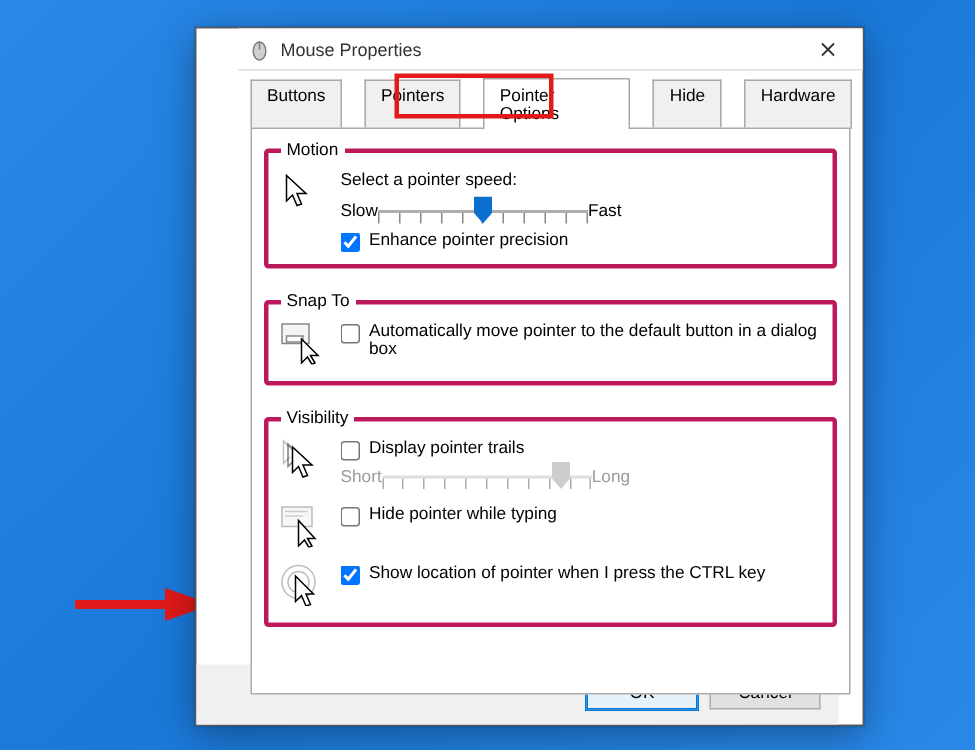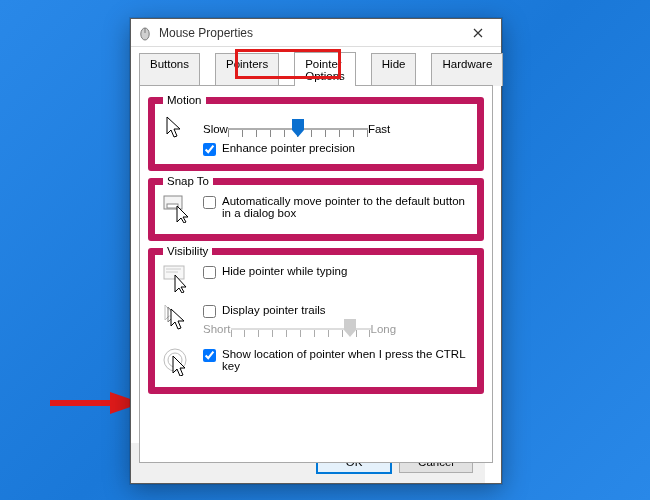--- a/index.html
+++ b/index.html
@@ -10,25 +10,26 @@
     background: linear-gradient(135deg, #2988e8 0%, #1a78d8 50%, #2988e8 100%);
     font-family: "Segoe UI", Tahoma, sans-serif;
     font-size: 12px;
     position: relative;
     overflow: hidden;
   }
   .window {
     position: absolute;
     left: 130px;
     top: 18px;
-    width: 372px;
+    width: 446px;
     height: 466px;
     background: #fff;
     border: 1px solid #5a5a5a;
     box-shadow: 0 6px 24px rgba(0,0,0,0.35), 0 0 0 1px rgba(0,0,0,0.1);
+    padding-left: 28px;
   }
   .titlebar {
     height: 28px;
     background: #fff;
     display: flex;
     align-items: center;
     border-bottom: 1px solid #ddd;
     padding: 0 0 0 6px;
   }
   .titlebar .app-icon { width: 16px; height: 16px; margin-right: 6px; }
@@ -74,23 +75,23 @@
     border: 1px solid #a9a9a9;
     margin: 0 8px 0 8px;
     height: 378px;
     margin-top: -1px;
     background: #fff;
     padding: 6px 8px;
     position: relative;
     z-index: 1;
   }
   fieldset.group {
-    border: 7px solid #be185d;
+    border: 3px solid #be185d;
     border-radius: 3px;
-    margin: 2px 0 4px 0;
+    margin: 2px 0 16px 0;
     padding: 8px 8px 8px 8px;
     position: relative;
   }
   fieldset.group legend {
     font-size: 11.5px;
     color: #000;
     padding: 0 4px;
   }
   .row { display: flex; align-items: flex-start; gap: 8px; }
   .icon-col { width: 32px; flex: none; }
@@ -193,20 +194,21 @@
 
     <fieldset class="group">
       <legend>Motion</legend>
       <div class="row">
         <div class="icon-col">
           <svg class="icon-cursor" viewBox="0 0 28 28">
             <path d="M4 3 L4 20 L8 16 L11 23 L14 22 L11 15 L17 15 Z" fill="#fff" stroke="#000" stroke-width="1"></path>
           </svg>
         </div>
         <div class="content-col">
+          <div class="label">Select a pointer speed:</div>
           <div class="slider-row">
             <span class="end">Slow</span>
             <div class="slider">
               <div class="track"></div>
               <div class="ticks">
                   <span></span>
                   <span></span>
                   <span></span>
                   <span></span>
                   <span></span>
@@ -248,37 +250,20 @@
             <input type="checkbox" style="">
             <span>Automatically move pointer to the default button in a dialog box</span>
           </label>
         </div>
       </div>
     </fieldset>
 
     <fieldset class="group">
       <legend>Visibility</legend>
 
-      <div class="row" style="margin-bottom:8px">
-        <div class="icon-col">
-          <svg class="icon-cursor" viewBox="0 0 28 28">
-            <rect x="1" y="1" width="20" height="13" fill="#f7f7f7" stroke="#bbb"></rect>
-            <line x1="3" y1="4" x2="18" y2="4" stroke="#ccc"></line>
-            <line x1="3" y1="7" x2="15" y2="7" stroke="#ccc"></line>
-            <path d="M12 10 L12 27 L16 23 L19 28 L21 27 L18 22 L23 22 Z" fill="#fff" stroke="#000"></path>
-          </svg>
-        </div>
-        <div class="content-col">
-          <label class="chk">
-            <input type="checkbox" style="">
-            <span>Hide pointer while typing</span>
-          </label>
-        </div>
-      </div>
-
       <div class="row" style="margin-bottom:6px">
         <div class="icon-col">
           <svg class="icon-cursor" viewBox="0 0 28 28">
             <g opacity="0.25">
                 <path d="M2 1 L2 16 L6 12 L12 12 Z" fill="#fff" stroke="#000"></path>
               </g>
             <g opacity="0.5">
                 <path d="M5 3 L5 18 L9 14 L15 14 Z" fill="#fff" stroke="#000"></path>
               </g>
             <path d="M8 5 L8 22 L12 18 L15 25 L18 24 L15 17 L21 17 Z" fill="#fff" stroke="#000"></path>
@@ -310,20 +295,37 @@
                 <svg width="12" height="18" viewBox="0 0 12 18">
                     <polygon points="0,0 12,0 12,11 6,18 0,11"></polygon>
                   </svg>
               </div>
             </div>
             <span class="end disabled-text">Long</span>
           </div>
         </div>
       </div>
 
+      <div class="row" style="margin-bottom:8px">
+        <div class="icon-col">
+          <svg class="icon-cursor" viewBox="0 0 28 28">
+            <rect x="1" y="1" width="20" height="13" fill="#f7f7f7" stroke="#bbb"></rect>
+            <line x1="3" y1="4" x2="18" y2="4" stroke="#ccc"></line>
+            <line x1="3" y1="7" x2="15" y2="7" stroke="#ccc"></line>
+            <path d="M12 10 L12 27 L16 23 L19 28 L21 27 L18 22 L23 22 Z" fill="#fff" stroke="#000"></path>
+          </svg>
+        </div>
+        <div class="content-col">
+          <label class="chk">
+            <input type="checkbox" style="">
+            <span>Hide pointer while typing</span>
+          </label>
+        </div>
+      </div>
+
       <div class="row">
         <div class="icon-col">
           <svg class="icon-cursor" viewBox="0 0 28 28">
             <circle cx="12" cy="12" r="11" fill="none" stroke="#bdbdbd" stroke-width="1"></circle>
             <circle cx="12" cy="12" r="7" fill="none" stroke="#bdbdbd" stroke-width="1"></circle>
             <path d="M10 8 L10 25 L14 21 L17 28 L20 27 L17 20 L22 20 Z" fill="#fff" stroke="#000"></path>
           </svg>
         </div>
         <div class="content-col">
           <label class="chk">

